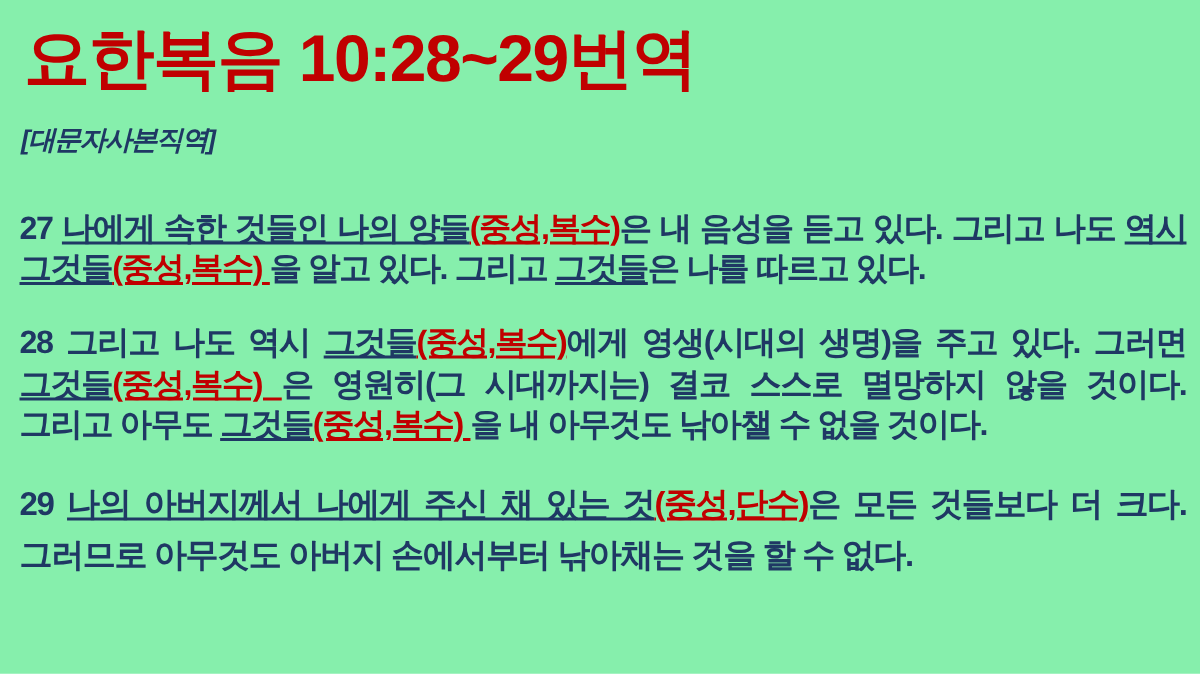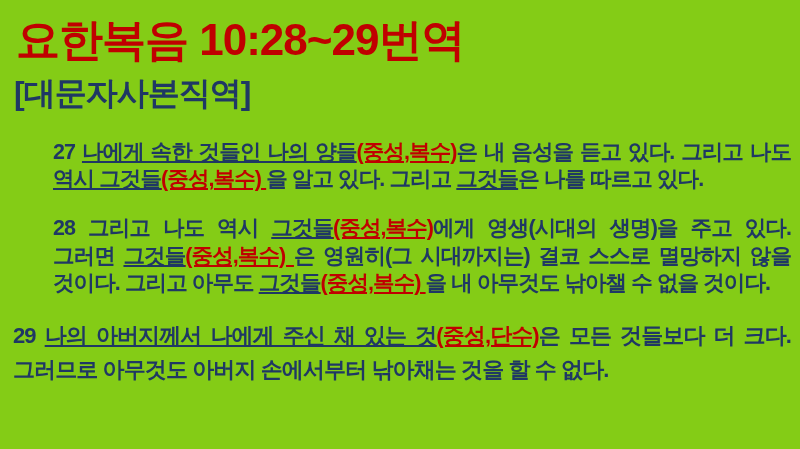--- a/index.html
+++ b/index.html
@@ -10,60 +10,60 @@
     width: 800px;
     height: 449px;
     background: #ffffff;
     font-family: "Liberation Sans", "DejaVu Sans", sans-serif;
     overflow: hidden;
   }
   #slide {
     position: relative;
     width: 800px;
     height: 449px;
-    background: #84cc16;
+    background: #86efac;
   }
   .title {
     position: absolute;
     left: 16px;
     top: 14px;
     font-size: 44px;
     line-height: 52px;
     font-weight: bold;
     color: #C00000;
     letter-spacing: -1px;
     white-space: nowrap;
   }
   .subtitle {
     position: absolute;
     left: 14px;
     top: 76px;
-    font-size: 32px;
+    font-size: 18px;
     line-height: 34px;
     font-weight: bold;
     color: #1F3864;
     letter-spacing: -1px;
     white-space: nowrap;
+    font-style: italic;
   }
   .body-block {
     position: absolute;
     left: 13px;
     top: 117px;
     width: 778px;
   }
   .verse {
     color: #1F3864;
     font-weight: bold;
     letter-spacing: -0.9px;
     word-break: keep-all;
   }
   .verse-27, .verse-28 {
     font-size: 21.5px;
     line-height: 27.5px;
-    margin-left: 40px;
   }
   .verse-29 {
     font-size: 22px;
     line-height: 34px;
     margin-top: 1px;
   }
   .u {
     text-decoration: underline;
     text-underline-offset: 2px;
     text-decoration-thickness: 2px;

